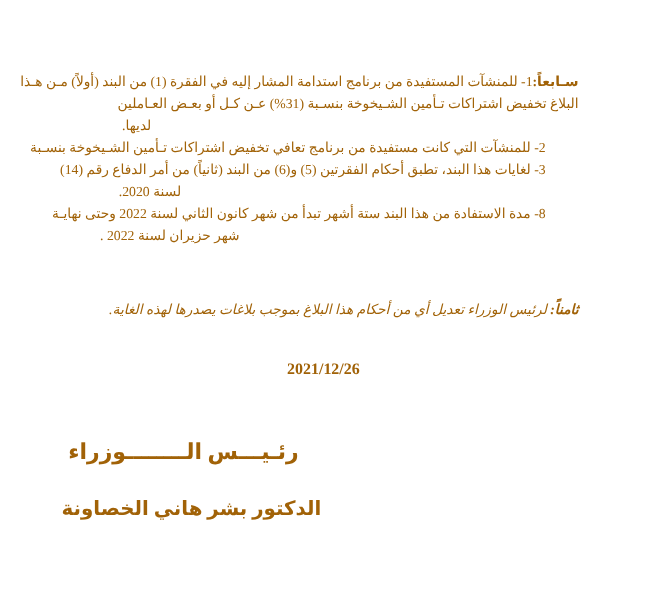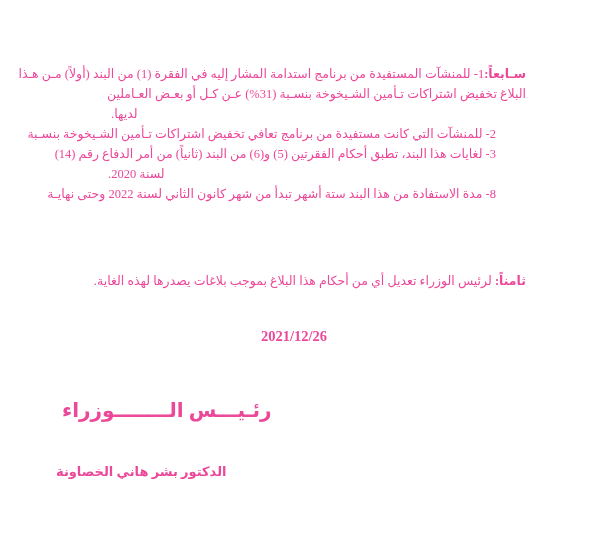--- a/index.html
+++ b/index.html
@@ -3,21 +3,21 @@
 <meta charset="utf-8">
 <style>
   html, body { margin: 0; padding: 0; background: #ffffff; }
   .page {
     position: relative;
     width: 600px;
     height: 541px;
     background: #ffffff;
     overflow: hidden;
     font-family: "Liberation Serif", "DejaVu Sans", sans-serif;
-    color: #ec4899;
+    color: #a16207;
   }
   .body-text {
     position: absolute;
     top: 64px;
     right: 74px;
     left: 56px;
     direction: rtl;
     font-size: 12.5px;
   }
   .ln {
@@ -36,20 +36,21 @@
   .clause8 {
     position: absolute;
     top: 271px;
     right: 74px;
     left: 56px;
     direction: rtl;
     text-align: right;
     font-size: 12.5px;
     line-height: 20px;
     white-space: nowrap;
+    font-style: italic;
   }
   .doc-date {
     position: absolute;
     top: 328px;
     left: 0;
     width: 600px;
     text-align: center;
     direction: ltr;
     font-size: 14.5px;
     font-weight: bold;
@@ -59,41 +60,42 @@
     position: absolute;
     top: 398px;
     left: 62px;
     direction: rtl;
     font-size: 20px;
     font-weight: bold;
     white-space: nowrap;
   }
   .sig-name {
     position: absolute;
-    top: 464px;
+    top: 452px;
     left: 56px;
     direction: rtl;
-    font-size: 13px;
+    font-size: 18px;
     font-weight: bold;
     white-space: nowrap;
   }
 </style>
 </head>
 <body>
 
 <div class="page">
 
   <div class="body-text">
     <div class="ln"><span class="b">سـابعاً:</span><span>1- للمنشآت المستفيدة من برنامج استدامة المشار إليه في الفقرة (1) من البند (أولاً) مـن هـذا</span></div>
     <div class="ln">البلاغ تخفيض اشتراكات تـأمين الشـيخوخة بنسـبة (31%) عـن كـل أو بعـض العـاملين</div>
     <div class="ln center off55">لديها.</div>
     <div class="ln ind">2- للمنشآت التي كانت مستفيدة من برنامج تعافي تخفيض اشتراكات تـأمين الشـيخوخة بنسـبة</div>
     <div class="ln ind">3- لغايات هذا البند، تطبق أحكام الفقرتين (5) و(6) من البند (ثانياً) من أمر الدفاع رقم (14)</div>
     <div class="ln center off52">لسنة 2020.</div>
     <div class="ln ind">8- مدة الاستفادة من هذا البند ستة أشهر تبدأ من شهر كانون الثاني لسنة 2022 وحتى نهايـة</div>
+    <div class="ln center off35">شهر حزيران لسنة 2022 .</div>
   </div>
 
   <div class="clause8"><span class="b">ثامناً:</span><span> لرئيس الوزراء تعديل أي من أحكام هذا البلاغ بموجب بلاغات يصدرها لهذه الغاية.</span></div>
 
   <div class="doc-date">2021/12/26</div>
 
   <div class="sig-title">رئـيـــس الــــــــوزراء</div>
 
   <div class="sig-name">الدكتور بشر هاني الخصاونة</div>
 

